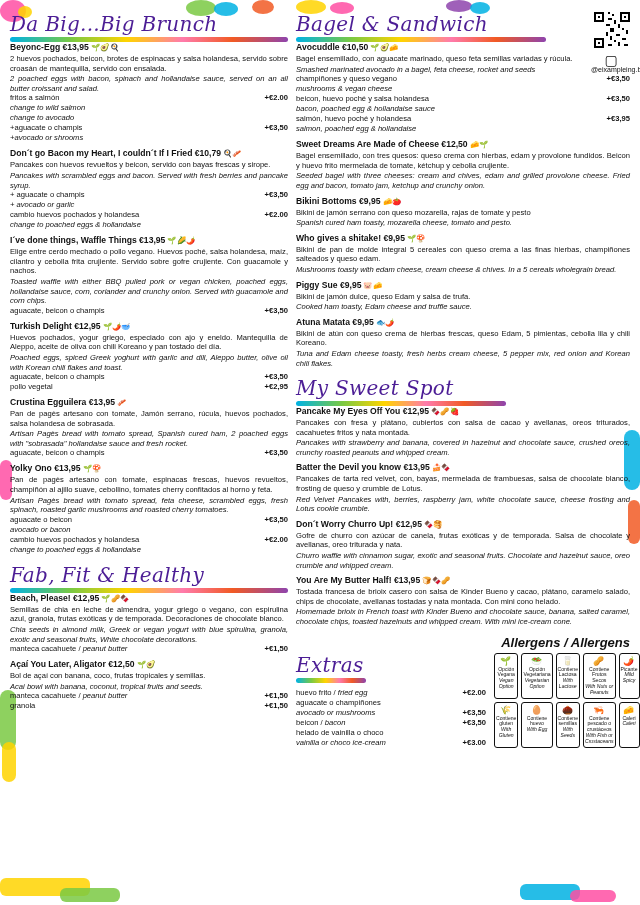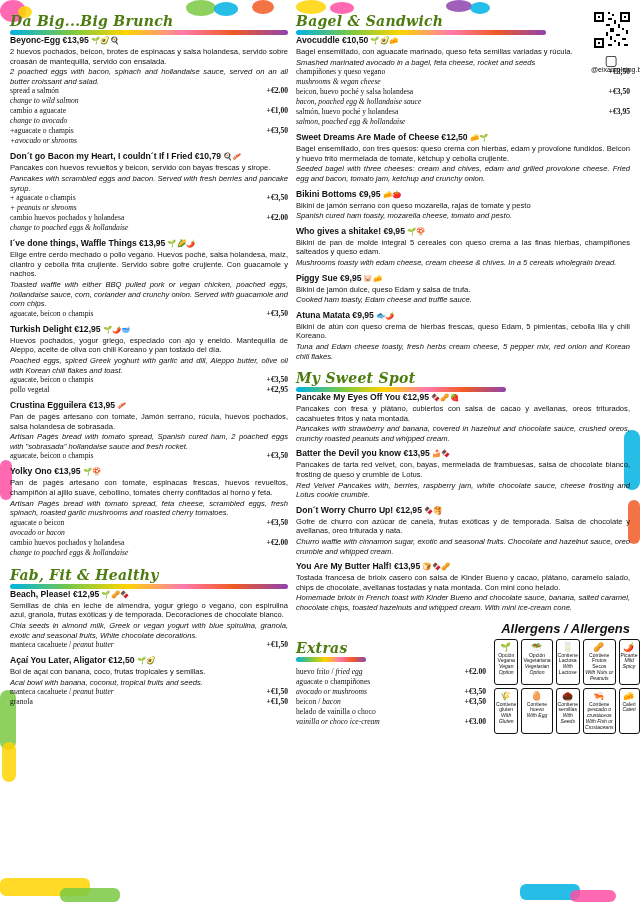--- a/index.html
+++ b/index.html
@@ -19,41 +19,41 @@
 
   .col { position:absolute; top:0; }
   .colL { left:10px; width:278px; }
   .colR { left:296px; width:334px; }
 
   .section { margin-bottom: 8px; }
 
   h2.script {
     font-family: "DejaVu Serif", serif;
     font-style: italic;
-    font-weight: bold;
-    font-size: 14px;
+    font-weight: normal;
+    font-size: 20px;
     margin: 0 0 4px 0;
     letter-spacing: .3px;
-    color:#4d7c0f;
+    color:#4c1d95;
     position: relative;
     display:inline-block;
   }
   .hdrwrap { position:relative; margin-bottom:2px; }
   .hdr-underline { position:absolute; left:0; right:0; bottom:-2px; height:5px;
     background: linear-gradient(90deg,#00b2e3 0%,#7ac943 22%,#ffd400 42%,#ff7bac 62%,#f15a24 80%,#8e44ad 100%);
     border-radius:3px; }
 
   .item { margin-bottom: 5px; }
   .iname {
     font-weight: bold; font-size: 8.6px; line-height: 11px;
   }
   .iname .price { font-weight: bold; }
   .idesc { font-size: 7.6px; line-height: 9.6px; margin-top:1px; text-align: justify; }
   .idesc.en { font-style: italic; }
-  .opt { font-size: 7.6px; line-height: 10px; display:flex; justify-content:space-between; gap:6px;font-family:Liberation Serif, serif; }
+  .opt { font-size: 7.6px; line-height: 10px; display:flex; justify-content:space-between; gap:6px; }
   .opt .l { }
   .opt .r { font-weight: bold; white-space: nowrap; }
   .opt.it .l { font-style: italic; }
 
   .emoji { font-family: "DejaVu Sans", sans-serif; font-size:7.5px; }
 
   
   .qr { position:absolute; right:8px; top:10px; width:40px; height:40px; background:#fff; }
   .qr svg { display:block; }
   .ig { position:absolute; right:9px; top:56px; font-size:7px; text-align:center; width:40px; line-height:9px;}
@@ -141,30 +141,26 @@
 
       <div class="item">
         <div class="iname">
           <span>Beyonc-Egg</span>
           <span class="price">€13,95</span>
           <span class="emoji">🌱🥑🍳</span>
         </div>
         <div class="idesc">2 huevos pochados, beicon, brotes de espinacas y salsa holandesa, servido sobre croasán de mantequilla,  servido con ensalada.</div>
         <div class="idesc en">2 poached eggs with bacon, spinach and hollandaise sauce, served on an all butter croissant and salad.</div>
         <div class="opt">
-            <span class="l">spread a salmón</span>
+            <span class="l">fritos a salmón</span>
             <span class="r">+€2.00</span>
           </div>
         <div class="opt it">
             <span class="l">change to wild salmon</span>
             <span class="r"></span>
-          </div>
-        <div class="opt">
-            <span class="l">cambio a aguacate</span>
-            <span class="r">+€1,00</span>
           </div>
         <div class="opt it">
             <span class="l">change to avocado</span>
             <span class="r"></span>
           </div>
         <div class="opt">
             <span class="l">+aguacate o champis</span>
             <span class="r">+€3,50</span>
           </div>
         <div class="opt it">
@@ -179,21 +175,21 @@
           <span class="price">€10,79</span>
           <span class="emoji">🍳🥓</span>
         </div>
         <div class="idesc">Pancakes con huevos revueltos y beicon, servido con bayas frescas y sirope.</div>
         <div class="idesc en">Pancakes with scrambled eggs and bacon. Served with fresh berries and pancake syrup.</div>
         <div class="opt">
             <span class="l">+ aguacate o champis</span>
             <span class="r">+€3,50</span>
           </div>
         <div class="opt it">
-            <span class="l">+ peanuts or shrooms</span>
+            <span class="l">+ avocado or garlic</span>
             <span class="r"></span>
           </div>
         <div class="opt">
             <span class="l">cambio huevos pochados y holandesa</span>
             <span class="r">+€2.00</span>
           </div>
         <div class="opt it">
             <span class="l">change to poached eggs &amp; hollandaise</span>
             <span class="r"></span>
           </div>

